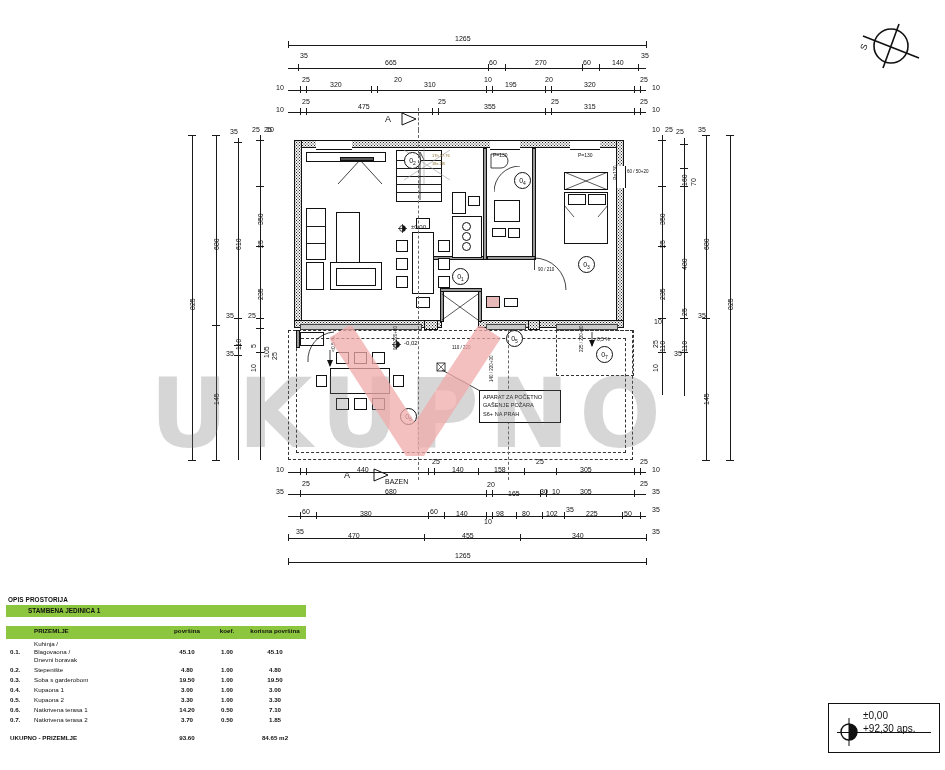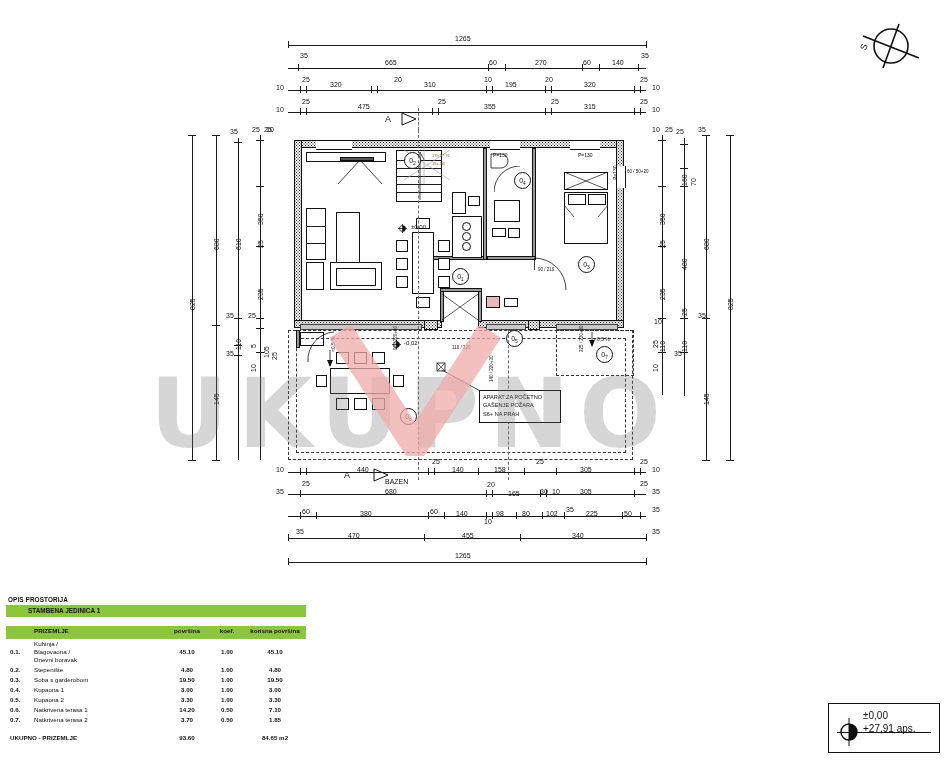--- a/index.html
+++ b/index.html
@@ -566,21 +566,21 @@
 
   <div id="elev-box">
     <svg class="abs" style="left:6px;top:14px;" width="28" height="28">
       <line x1="14" y1="0" x2="14" y2="28" stroke="#111" stroke-width="1"></line>
       <path d="M14,6 A8,8 0 0,1 14,22 Z" fill="#111"></path>
       <circle cx="14" cy="14" r="8" fill="none" stroke="#111" stroke-width="1.4"></circle>
     </svg>
     <div class="ln hln" style="left:8px;top:28px;width:94px;background:#111;"></div>
     <div class="etx">
       <div>±0,00</div>
-      <div>+27,91 aps.</div>
+      <div>+92,30 aps.</div>
     </div>
   </div>
 
   <div id="legend">
     <div class="ttl">OPIS PROSTORIJA</div>
     <div class="bar">STAMBENA JEDINICA 1</div>
 
     <div class="hdr">
       <table>
           <tbody>

